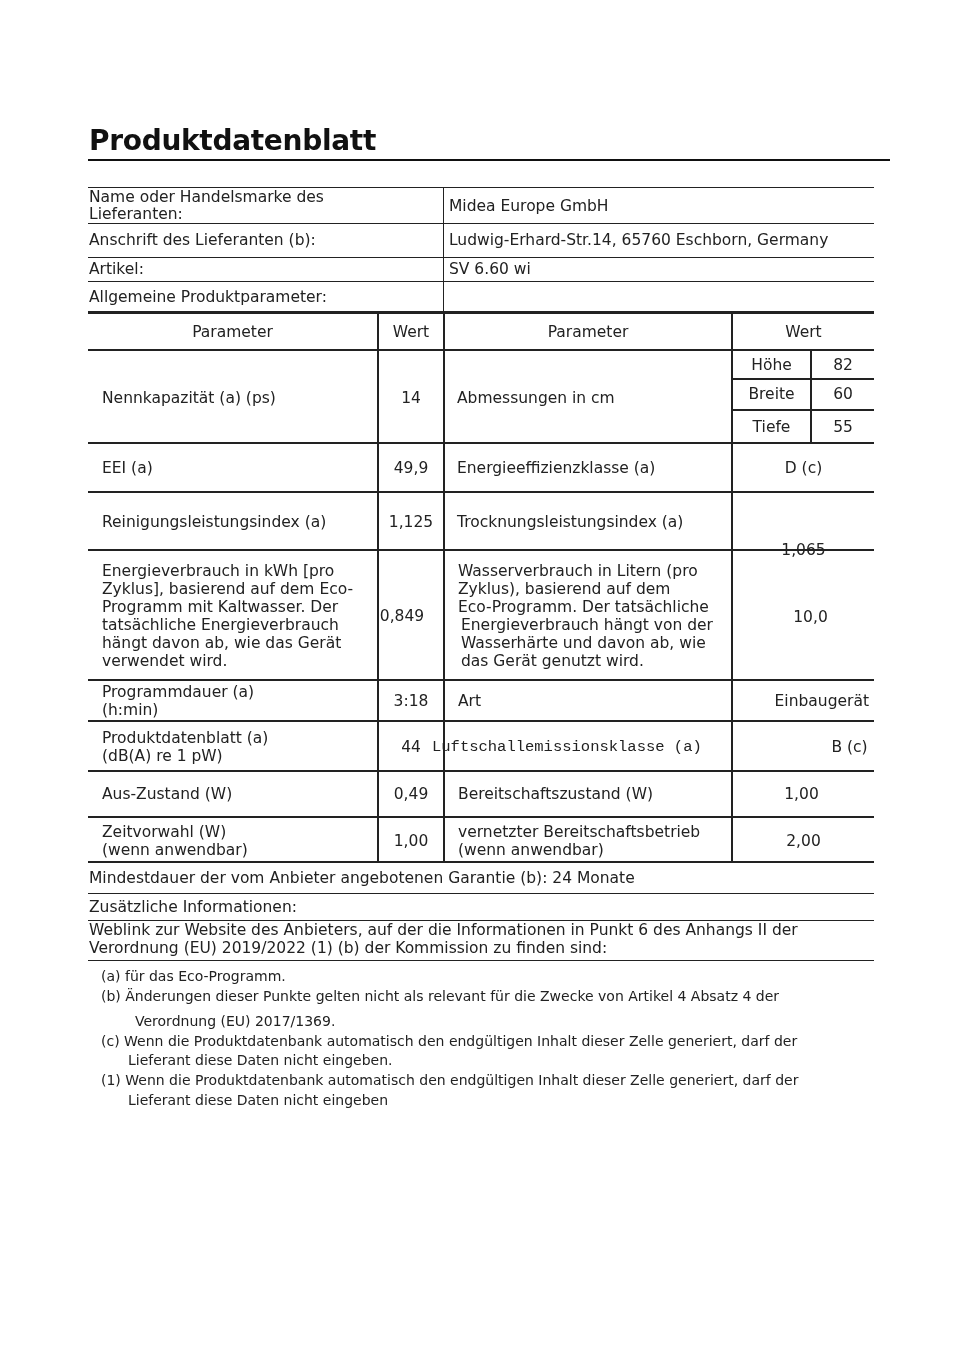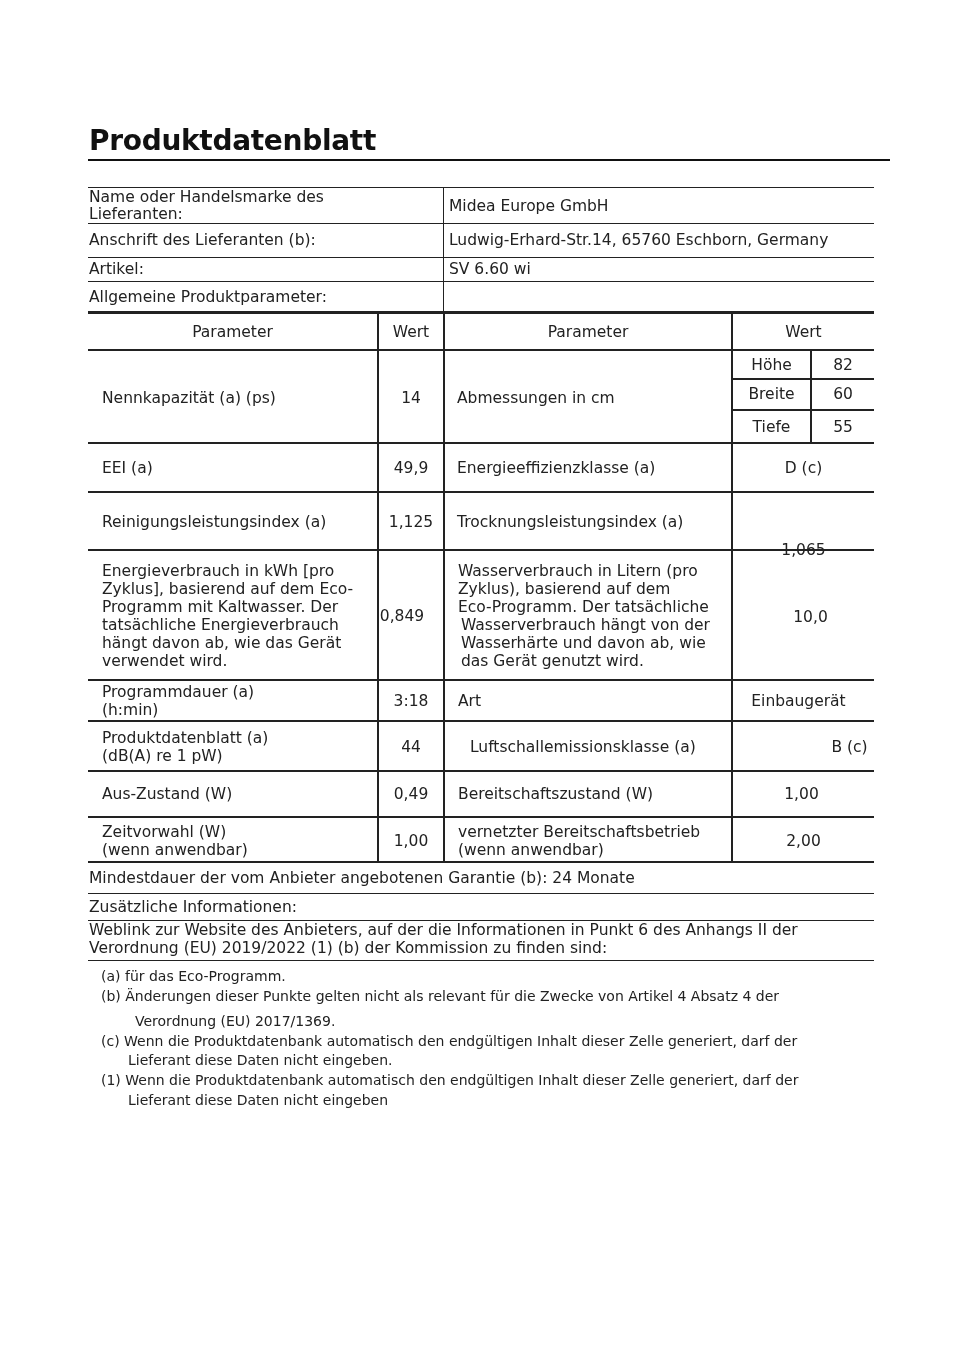--- a/index.html
+++ b/index.html
@@ -89,35 +89,35 @@
   <div class="t" style="left:102px;top:563px;">Energieverbrauch in kWh [pro</div>
   <div class="t" style="left:102px;top:581px;">Zyklus], basierend auf dem Eco-</div>
   <div class="t" style="left:102px;top:599px;">Programm mit Kaltwasser. Der</div>
   <div class="t" style="left:102px;top:617px;">tatsächliche Energieverbrauch</div>
   <div class="t" style="left:102px;top:635px;">hängt davon ab, wie das Gerät</div>
   <div class="t" style="left:102px;top:653px;">verwendet wird.</div>
   <div class="t c" style="left:379px;width:46px;top:608px;">0,849</div>
   <div class="t" style="left:458px;top:563px;">Wasserverbrauch in Litern (pro</div>
   <div class="t" style="left:458px;top:581px;">Zyklus), basierend auf dem</div>
   <div class="t" style="left:458px;top:599px;">Eco-Programm. Der tatsächliche</div>
-  <div class="t" style="left:461px;top:617px;">Wasserverbrauch hängt von der</div>
+  <div class="t" style="left:461px;top:617px;">Energieverbrauch hängt von der</div>
   <div class="t" style="left:461px;top:635px;">Wasserhärte und davon ab, wie</div>
   <div class="t" style="left:461px;top:653px;">das Gerät genutzt wird.</div>
   <div class="t c" style="left:740px;width:141px;top:609px;">10,0</div>
 
   <div class="t" style="left:102px;top:684px;">Programmdauer (a)</div>
   <div class="t" style="left:102px;top:702px;">(h:min)</div>
   <div class="t c" style="left:379px;width:64px;top:693px;">3:18</div>
   <div class="t" style="left:458px;top:693px;">Art</div>
-  <div class="t c" style="left:728px;width:141px;top:693px;">Einbaugerät</div>
+  <div class="t c" style="left:728px;width:141px;top:693px;text-align:right;">Einbaugerät</div>
 
   <div class="t" style="left:102px;top:730px;">Produktdatenblatt (a)</div>
   <div class="t" style="left:102px;top:748px;">(dB(A) re 1 pW)</div>
   <div class="t c" style="left:379px;width:64px;top:739px;">44</div>
-  <div class="t" style="left:470px;top:739px;">Luftschallemissionsklasse (a)</div>
+  <div class="t" style="left:432px;top:739px;font-family:Liberation Mono, monospace;">Luftschallemissionsklasse (a)</div>
   <div class="t c" style="left:731px;width:141px;top:739px;margin-left:48px;">B (c)</div>
 
   <div class="t" style="left:102px;top:786px;">Aus-Zustand (W)</div>
   <div class="t c" style="left:379px;width:64px;top:786px;">0,49</div>
   <div class="t" style="left:458px;top:786px;">Bereitschaftszustand (W)</div>
   <div class="t c" style="left:731px;width:141px;top:786px;">1,00</div>
 
   <div class="t" style="left:102px;top:824px;">Zeitvorwahl (W)</div>
   <div class="t" style="left:102px;top:842px;">(wenn anwendbar)</div>
   <div class="t c" style="left:379px;width:64px;top:833px;">1,00</div>

